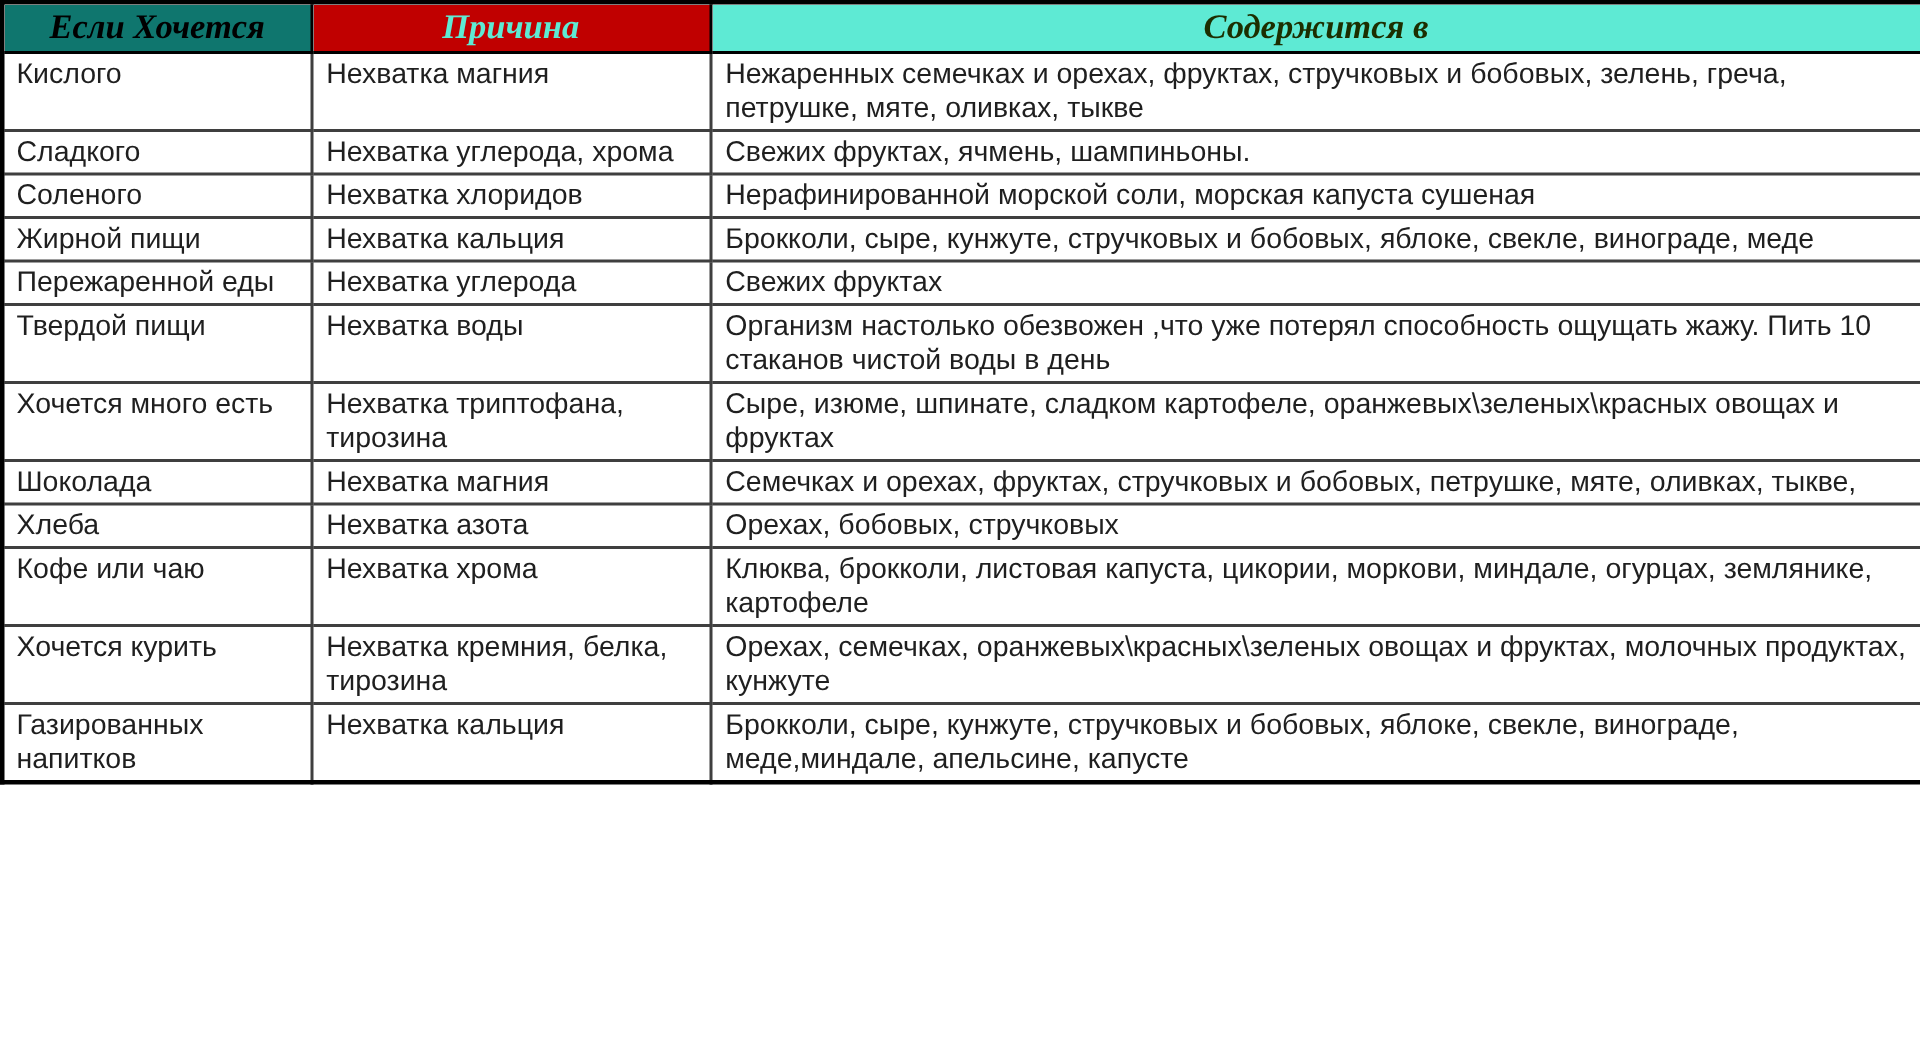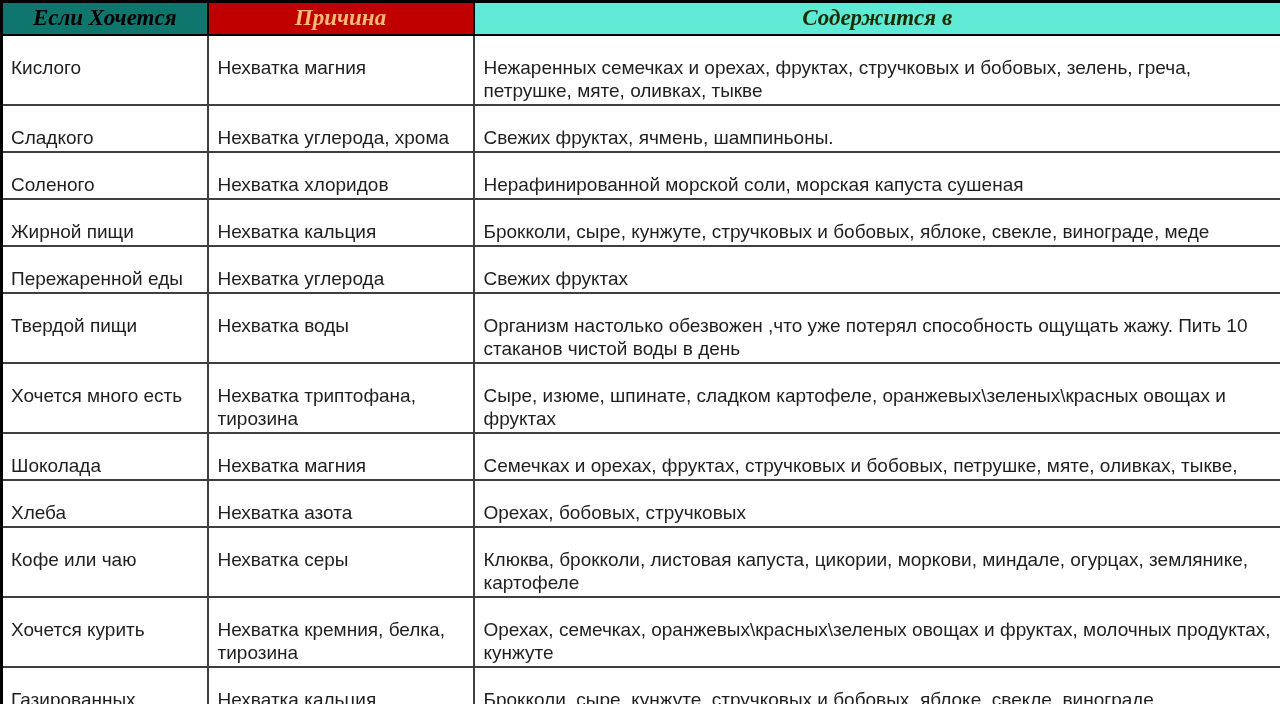--- a/index.html
+++ b/index.html
@@ -38,38 +38,38 @@
     font-family: "Liberation Serif", "DejaVu Serif", serif;
     font-style: italic;
     font-weight: bold;
     font-size: 23px;
     line-height: 26px;
     text-align: center;
     padding: 2px 4px 3px 4px;
     border-color: #000000;
   }
   table.cravings td {
-    padding: 20px 6px 2px 9px;
+    padding: 2px 6px 2px 9px;
   }
   table.cravings td.craving { padding-left: 8px; }
 </style>
 </head>
 <body>
 
 <div class="table-wrap">
   <table class="cravings">
     <colgroup>
       <col class="c1">
         <col class="c2">
         <col class="c3">
     </colgroup>
     <thead>
       <tr>
         <th style="background-color: #0f766e; color: rgb(0, 0, 0);">Если Хочется</th>
-        <th style="background-color: rgb(192, 0, 0); color: #fdba74;">Причина</th>
+        <th style="background-color: rgb(192, 0, 0); color: #5eead4;">Причина</th>
         <th style="background-color: #5eead4; color: rgb(28, 46, 0);">Содержится в</th>
       </tr>
     </thead>
     <tbody id="table-body">
         <tr>
           <td class="craving">Кислого</td>
           <td class="cause">Нехватка магния</td>
           <td class="contains">Нежаренных семечках и орехах, фруктах, стручковых и бобовых, зелень, греча, петрушке, мяте, оливках, тыкве</td>
         </tr>
         <tr>
@@ -107,21 +107,21 @@
           <td class="cause">Нехватка магния</td>
           <td class="contains">Семечках и орехах, фруктах, стручковых и бобовых, петрушке, мяте, оливках, тыкве,</td>
         </tr>
         <tr>
           <td class="craving">Хлеба</td>
           <td class="cause">Нехватка азота</td>
           <td class="contains">Орехах, бобовых, стручковых</td>
         </tr>
         <tr>
           <td class="craving">Кофе или чаю</td>
-          <td class="cause">Нехватка серы</td>
+          <td class="cause">Нехватка хрома</td>
           <td class="contains">Клюква, брокколи, листовая капуста, цикории, моркови, миндале, огурцах, землянике, картофеле</td>
         </tr>
         <tr>
           <td class="craving">Хочется курить</td>
           <td class="cause">Нехватка кремния, белка, тирозина</td>
           <td class="contains">Орехах, семечках, оранжевых\красных\зеленых овощах и фруктах, молочных продуктах, кунжуте</td>
         </tr>
         <tr>
           <td class="craving">Газированных напитков</td>
           <td class="cause">Нехватка кальция</td>

